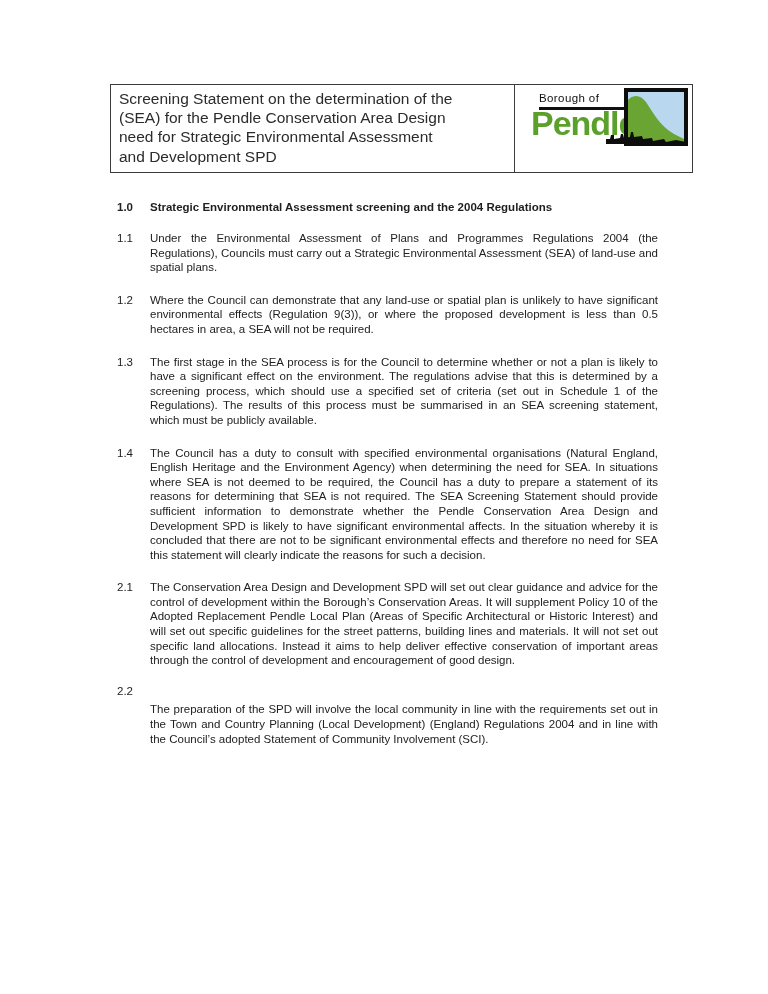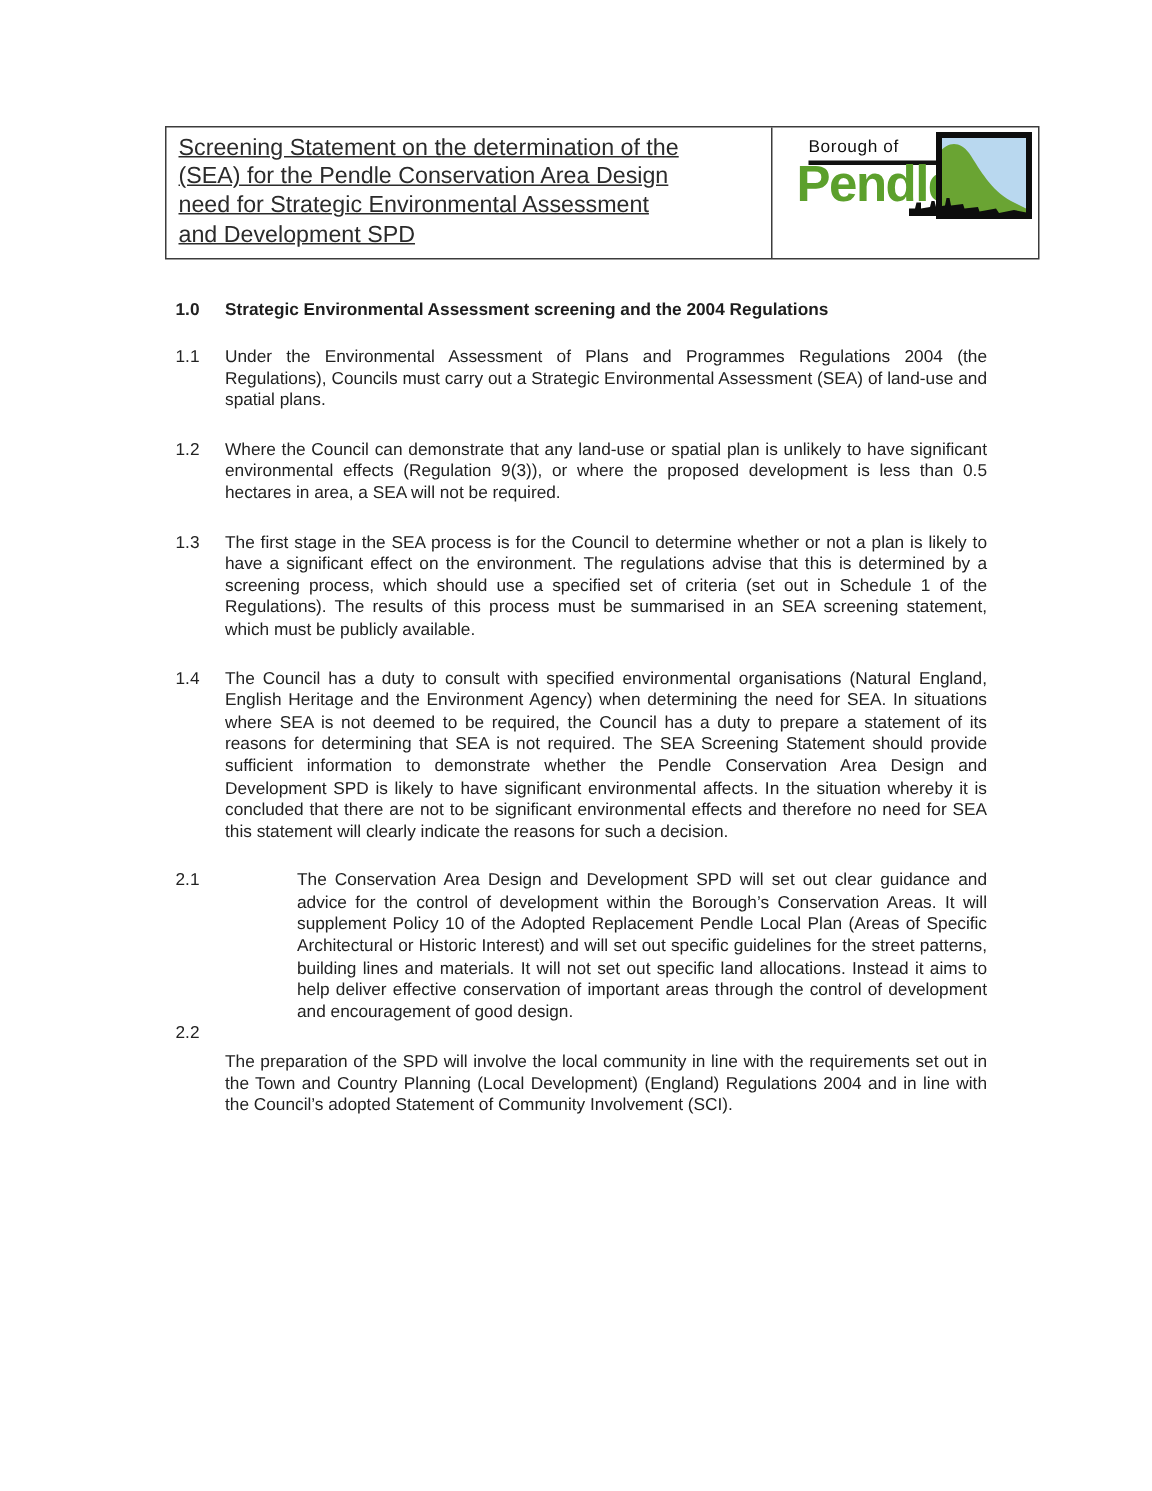--- a/index.html
+++ b/index.html
@@ -27,21 +27,20 @@
   .header-title-cell {
     flex: 1 1 auto;
     padding: 4px 8px 6px 8px;
     border-right: 1px solid #3c3c3c;
   }
   .header-title-cell .t-line {
     font-size: 15.5px;
     line-height: 19.2px;
     color: #2b2b2b;
     white-space: nowrap;
-    text-decoration: underline;
   }
   .logo-cell {
     width: 177px;
     flex: 0 0 177px;
     position: relative;
     padding: 3px 4px;
   }
   .logo-wrap { position: relative; width: 100%; height: 71px; }
   .logo-top-text {
     position: absolute;
@@ -100,21 +99,21 @@
     color: #222222;
   }
   .h-line {
     font-size: 11.5px;
     line-height: 15px;
     font-weight: bold;
     color: #1e1e1e;
   }
   .row.heading-row { margin-bottom: 16px; }
   .row.s20-row { margin-top: 15px; margin-bottom: 19px; }
-  .row.s21-row { margin-bottom: 0px; gap: 48px; }
+  .row.s21-row { margin-bottom: 16px; }
   .row.s22num-row { margin-bottom: 4px; }
 </style>
 </head>
 <body>
 
 <div class="header-box">
   <div class="header-title-cell">
     <div class="t-line">Screening Statement on the determination of the</div>
     <div class="t-line">(SEA) for the Pendle Conservation Area Design</div>
     <div class="t-line">need for Strategic Environmental Assessment</div>

